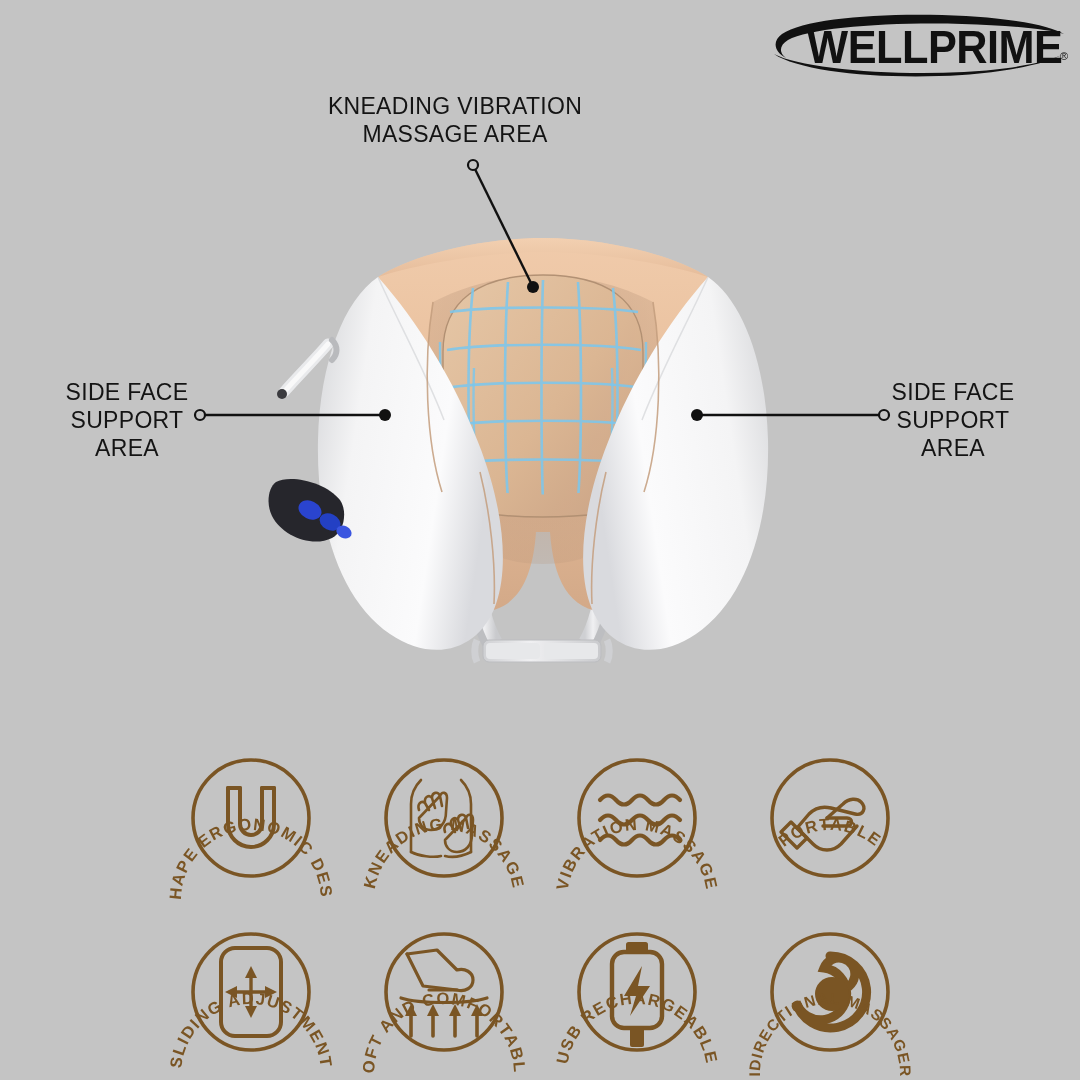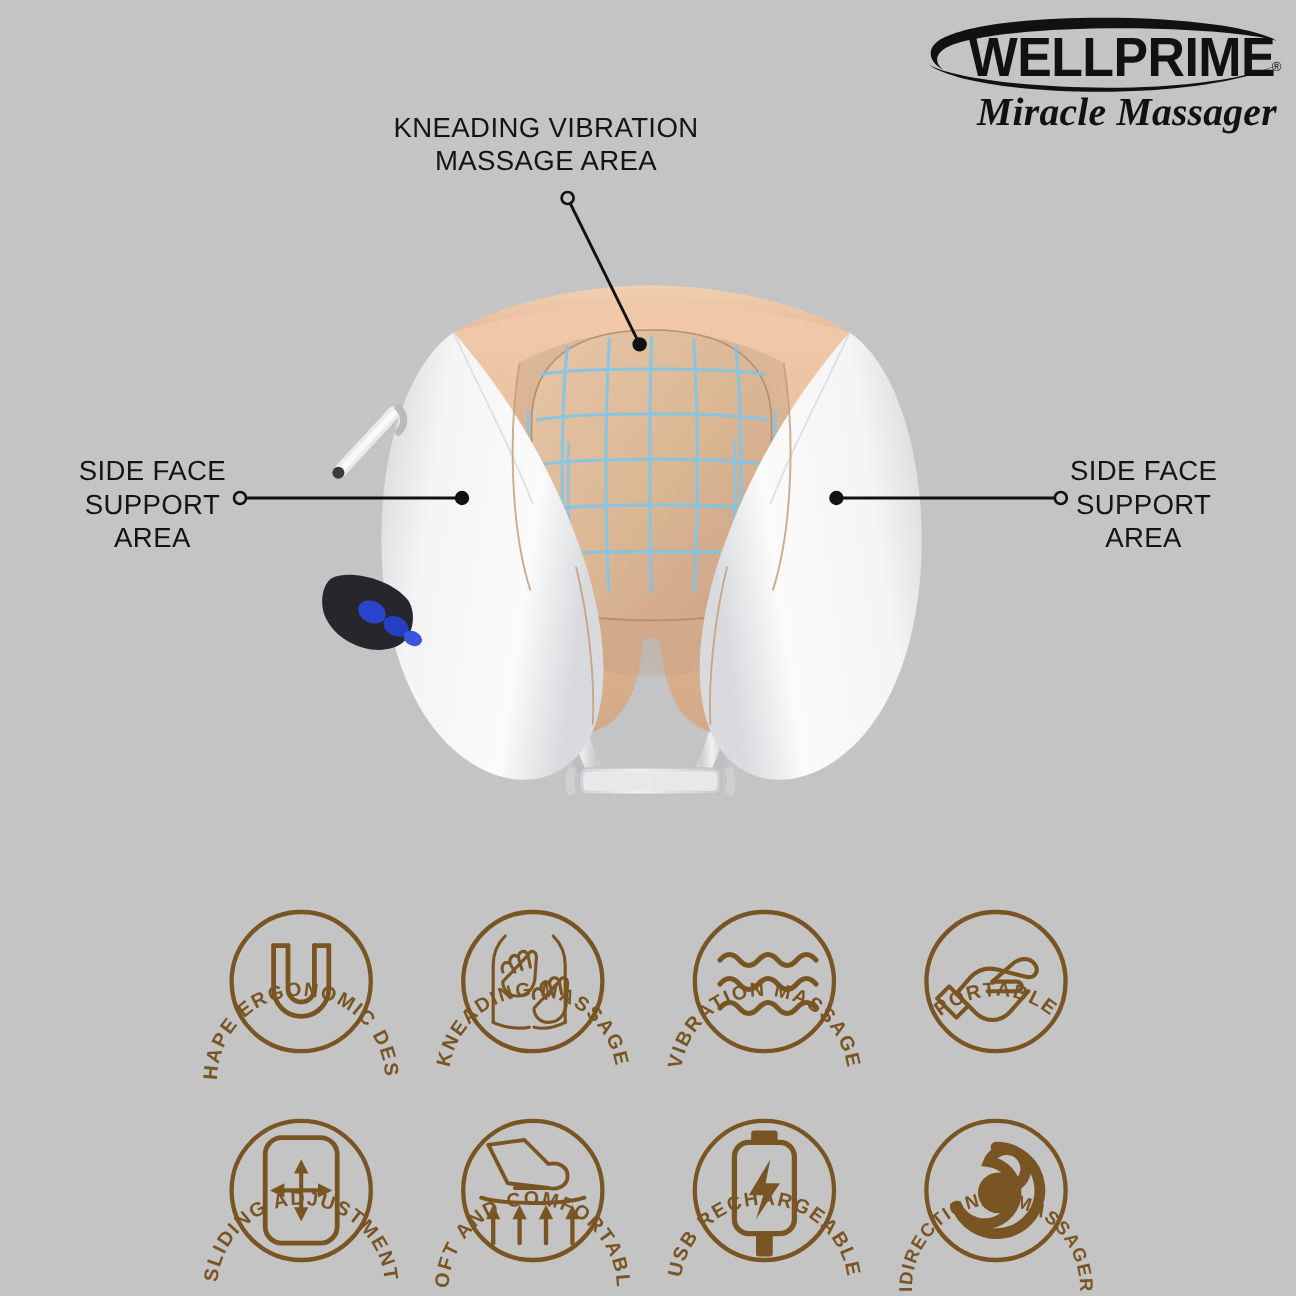--- a/index.html
+++ b/index.html
@@ -310,21 +310,20 @@
   <div class="brand">
     <svg class="brand-swoosh" viewBox="0 0 300 72">
       <path d="M16 20 C40 4 120 -2 200 2 C250 5 285 12 298 20
                C280 15 240 11 196 10 C120 8 44 14 22 26
                C14 31 12 38 20 44 C8 38 6 27 16 20 Z" fill="#111"></path>
       <path d="M8 40 C34 54 120 62 198 58 C248 55 282 48 298 40
                C280 50 240 58 196 61 C118 66 34 58 8 40 Z" fill="#111"></path>
     </svg>
     <div class="brand-word">WELLPRIME</div>
     <div class="brand-reg">®</div>
-    <div class="brand-sub">Miracle Massager</div>
   </div>
 
   <div class="badge-row" id="badge-row-1">
 
     <div class="badge">
       <svg width="190" height="172" viewBox="0 0 190 172">
         <defs>
             <path id="arcA" d="M 95 160 m -70 0 a 70 70 0 1 1 140 0"></path>
           </defs>
         <circle cx="95" cy="78" r="58" fill="none" stroke="#7a5524" stroke-width="3.6"></circle>

